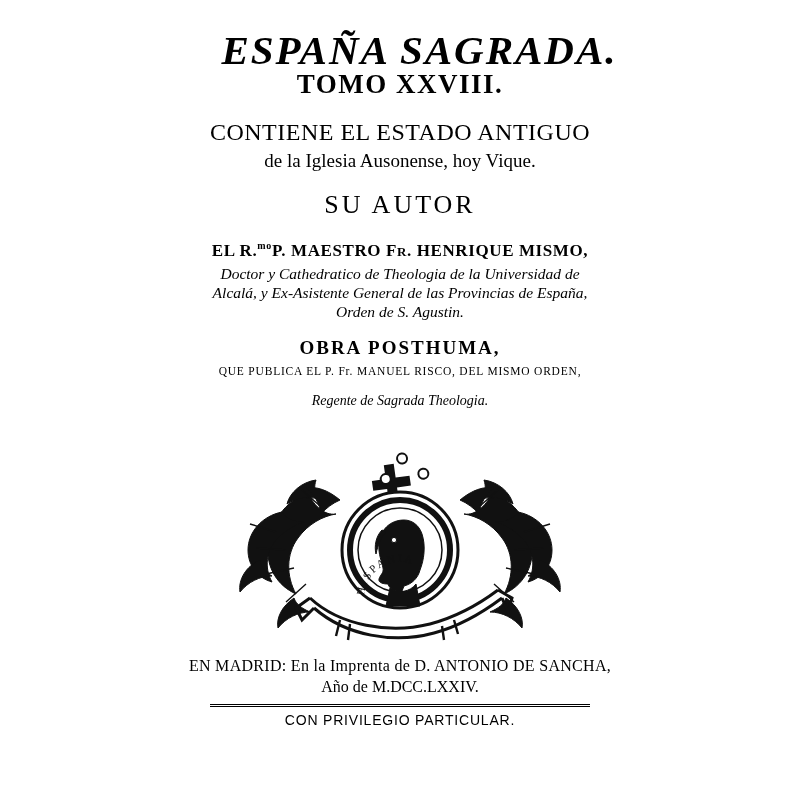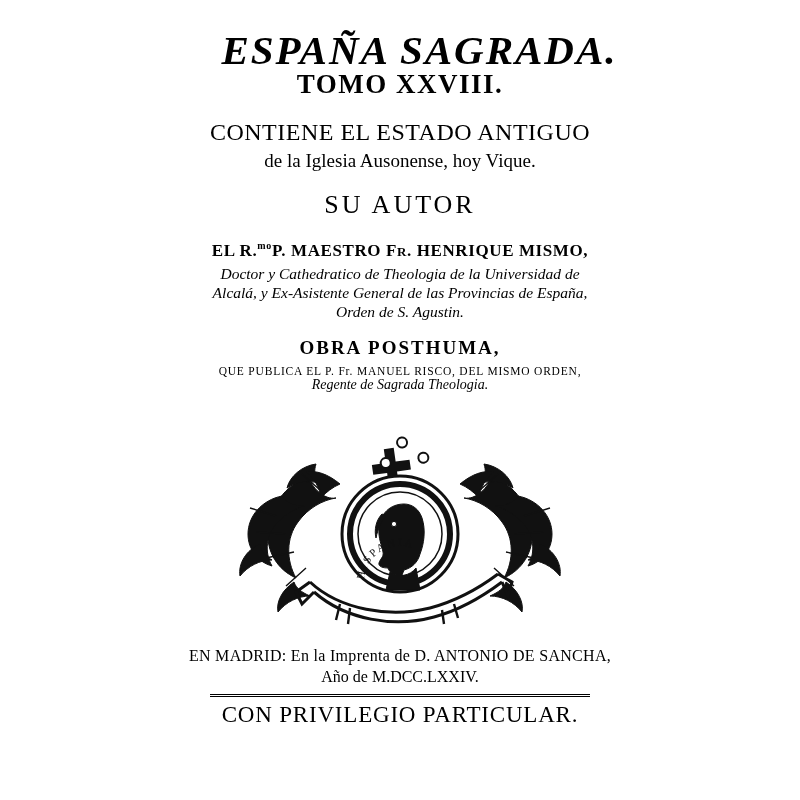--- a/index.html
+++ b/index.html
@@ -95,57 +95,57 @@
     font-family: "Liberation Serif", serif;
     font-size: 11.5px;
     letter-spacing: 0.8px;
     margin-top: 9px;
     line-height: 1;
   }
   .regente {
     font-family: "Liberation Serif", serif;
     font-style: italic;
     font-size: 14px;
-    margin-top: 0;
+    margin-top: 16px;
     line-height: 1;
   }
 
   
   .emblem-wrap {
     margin-top: 10px;
     height: 230px;
     display: flex;
     align-items: center;
     justify-content: center;
   }
 
   
   .imprint {
     font-family: "Liberation Serif", serif;
     font-size: 16px;
     letter-spacing: 0.3px;
-    margin-top: 16px;
+    margin-top: 10px;
     line-height: 1;
   }
   .year {
     font-family: "Liberation Serif", serif;
     font-size: 16px;
     margin-top: 5px;
     line-height: 1;
   }
   .rule {
     width: 380px;
     margin: 9px auto 0 auto;
     border: 0;
     border-top: 3px double #000;
     height: 0;
   }
   .privilegio {
-    font-family: Liberation Serif, serif;
-    font-size: 23px;
+    font-family: Liberation Sans, sans-serif;
+    font-size: 14px;
     letter-spacing: 0.8px;
     margin-top: 6px;
     line-height: 1;
   }
 </style>
 </head>
 <body>
 
 <div id="page">
 

